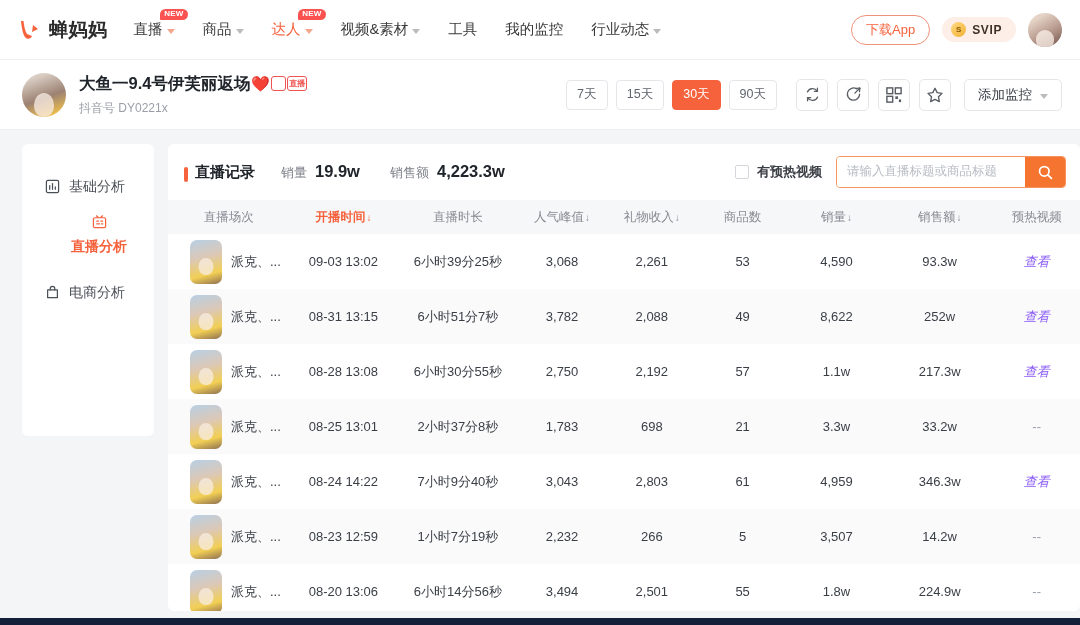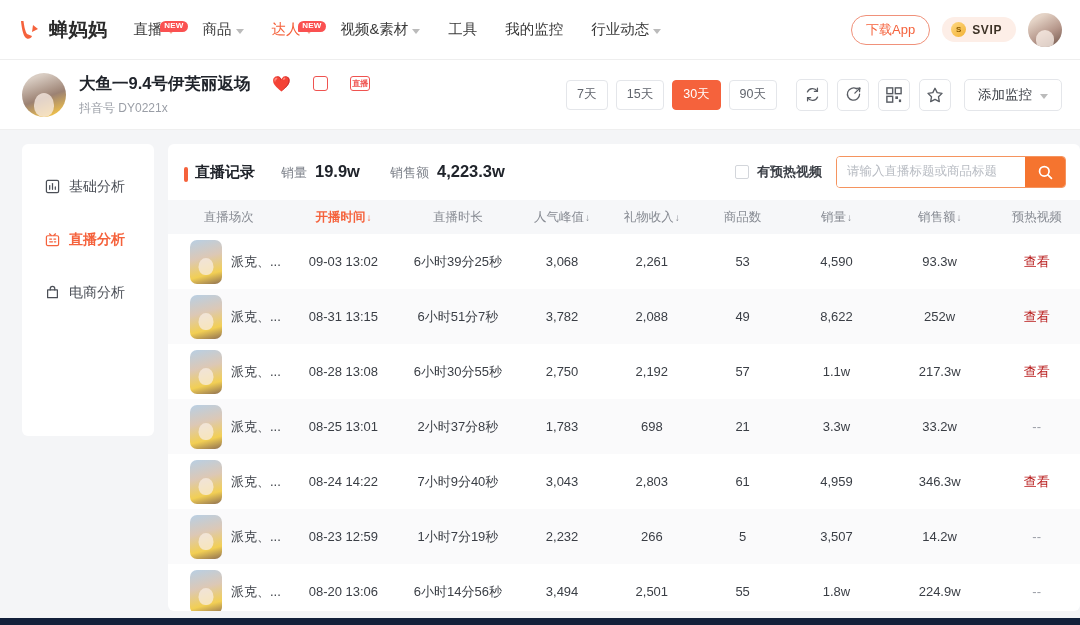--- a/index.html
+++ b/index.html
@@ -33,21 +33,21 @@
     width: 0; height: 0; border-left: 4px solid transparent;
     border-right: 4px solid transparent; border-top: 5px solid #bbb;
     margin-top: 3px;
   }
   .nav-item.active .caret { border-top-color: #f5a58c; }
   .new-badge {
     position: absolute; top: -11px; right: -13px;
     background: #fa5151; color: #fff;
     font-size: 8px; font-weight: bold;
     padding: 1px 4px 1.5px; border-radius: 6px 6px 6px 1px;
-    line-height: 1.1; letter-spacing: .2px; margin-top: 12px;
+    line-height: 1.1; letter-spacing: .2px;
   }
 
   .topbar-right { margin-left: auto; display: flex; align-items: center; gap: 12px; }
   .btn-download {
     border: 1px solid #f0917a; color: #f5623c; background: #fff;
     font-size: 13px; padding: 5px 14px; border-radius: 15px; cursor: pointer;
     white-space: nowrap;
   }
   .svip-pill {
     background: #fdeee7; border-radius: 15px; padding: 5px 14px 5px 9px;
@@ -81,21 +81,21 @@
     background: linear-gradient(160deg,#d9cdc3 15%,#9c8273 55%,#f0c14a 90%);
     margin-right: 13px; flex: 0 0 44px; position: relative; overflow: hidden;
     cursor: pointer;
   }
   .pf-avatar::after{
     content:""; position:absolute; left:50%; top:46%;
     transform:translateX(-50%); width:20px;height:24px;
     border-radius:50% 50% 45% 45%; background: rgba(250,238,230,.75);
   }
   .pf-info { display: flex; flex-direction: column; gap: 5px; }
-  .pf-title-row { display: flex; align-items: center; gap: 22px; }
+  .pf-title-row { display: flex; align-items: center; gap: 1px; }
   .pf-title { font-size: 16.5px; font-weight: bold; color: #20242b; }
   .emoji-heart { font-size: 15px; }
   .mini-badge {
     width: 15px; height: 15px; border: 1.3px solid #ef5350; border-radius: 3px;
     display: inline-block;
   }
   .mini-badge2 {
     font-size: 8px; color: #ef5350; border: 1.3px solid #ef5350;
     border-radius: 3px; padding: 0 1px; line-height: 13px; height: 15px;
     display: inline-flex; align-items: center; font-weight: bold;
@@ -125,21 +125,21 @@
   .body-wrap { display: flex; padding: 14px 0 0 22px; gap: 14px; height: 481px; }
   .sidebar {
     width: 132px; background: #fff; border-radius: 6px; padding: 16px 0;
     height: 292px; flex: 0 0 132px;
   }
   .side-item {
     display: flex; align-items: center; gap: 9px;
     padding: 0 0 0 22px; height: 53px; font-size: 14px; color: #4a4e56;
     cursor: pointer;
   }
-  .side-item.active { color: #f5623c; font-weight: bold; }
+  .side-item.active { color: #f5623c; font-weight: bold; flex-direction: column; }
   .side-ico { width: 16px; height: 16px; flex: 0 0 16px; display:flex; align-items:center; justify-content:center;}
 
   .content {
     flex: 1; background: #fff; border-radius: 6px; margin-right: 0;
     overflow: hidden; position: relative;
   }
   .content-head {
     display: flex; align-items: center; height: 56px; padding: 0 14px 0 16px;
   }
   .rec-title { display: flex; align-items: flex-end; gap: 7px; margin-right: 26px; }
@@ -182,21 +182,21 @@
     width: 32px; height: 44px; border-radius: 7px; flex: 0 0 32px;
     background: linear-gradient(165deg,#b8cfe4 0%,#dcc8b6 40%,#f2cf54 75%,#8e6f52 100%);
     position: relative; overflow: hidden;
   }
   .thumb::after{
     content:""; position:absolute; left:50%; top:42%;
     transform:translateX(-50%); width:15px;height:17px;
     border-radius:50% 50% 45% 45%; background: rgba(250,240,232,.7);
   }
   .thumb-txt { font-size: 13px; color: #3a3e45; }
-  .view-link { color: #b91c1c; cursor: pointer; }
+  .view-link { color: #8b5cf6; cursor: pointer; font-style: italic; }
   .dash { color: #9a9ea6; }
   .col-sess { width: 118px; }
   .col-time { width: 104px; }
   .col-dur  { width: 118px; }
   .col-peak { width: 84px; }
   .col-gift { width: 90px; }
   .col-gnum { width: 86px; }
   .col-vol  { width: 96px; }
   .col-amt  { width: 104px; }
   .col-pre  { width: 84px; }

